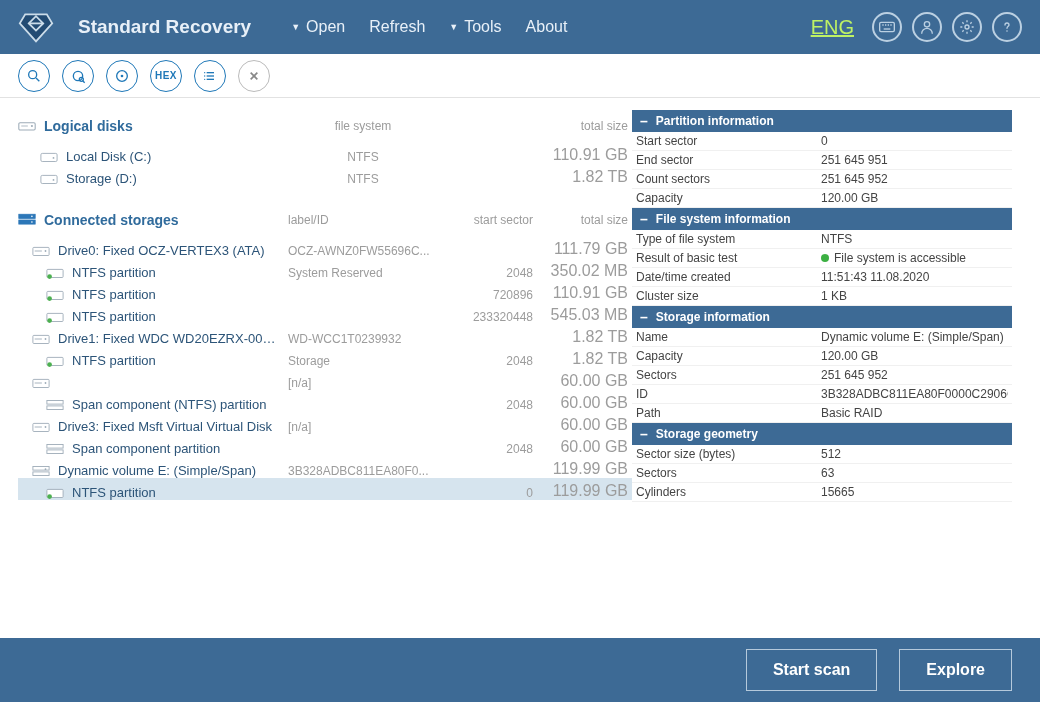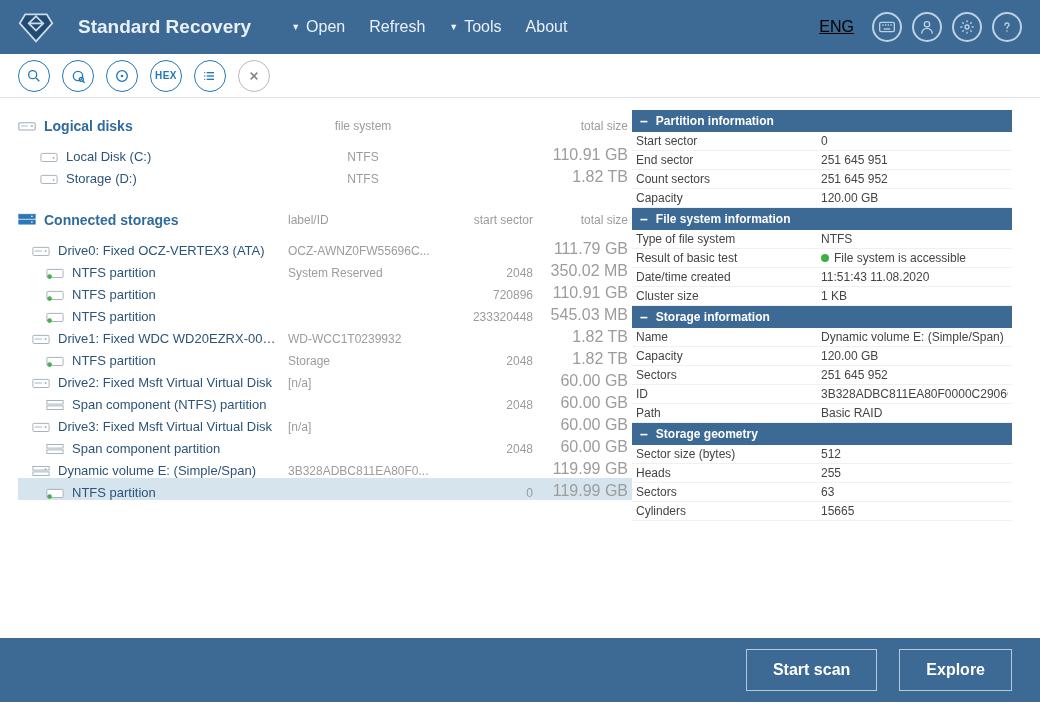--- a/index.html
+++ b/index.html
@@ -15,21 +15,21 @@
   }
   
   .topbar { height: 54px; background: var(--topbar-bg); display: flex; align-items: center; color: #fff; padding: 0 18px; }
   .logo { display: flex; align-items: center; gap: 24px; margin-right: 40px; }
   .logo-icon { width: 36px; height: 36px; }
   .logo-text { font-size: 19px; font-weight: 600; color: #E8F0F8; }
   .menu { display: flex; align-items: center; gap: 24px; }
   .menu-item { display:flex; align-items:center; gap:6px; font-size: 16px; color: #E8F0F8; cursor: pointer; }
   .menu-item .caret { font-size: 9px; color: #E8F0F8; }
   .topbar-spacer { flex: 1; }
-  .lang { font-size: 16px; color: #000000; margin-right: 18px; cursor:pointer;text-decoration:underline; }
+  .lang { font-size: 20px; color: #bef264; margin-right: 18px; cursor:pointer;text-decoration:underline; }
   .circ-btns { display:flex; gap: 10px; }
   .circ-btn { width:30px; height:30px; border:2px solid #BBD0E2; border-radius:50%; display:flex; align-items:center; justify-content:center; color:#BBD0E2; cursor:pointer; }
   .circ-btn svg { width:16px; height:16px; }
 
   
   .toolbar { height: 44px; display:flex; align-items:center; gap:12px; padding: 0 18px; border-bottom: 1px solid #E2E2E2; }
   .tool-btn { width:32px; height:32px; border:1.5px solid var(--accent-blue); border-radius:50%; display:flex; align-items:center; justify-content:center; cursor:pointer; position:relative; }
   .tool-btn svg { width:16px; height:16px; }
   .tool-btn.hex { font-size:10px; font-weight:700; color: var(--accent-blue); letter-spacing:0.5px; }
   .tool-btn.x { border-color:#BBB; color:#888; }
@@ -300,21 +300,20 @@
     <div class="col-3">2048</div>
     <div class="col-4">1.82 TB</div>
   </div>
         <div class="col-row data">
     <div class="col-1" style="padding-left:14px">
             <svg class="disk-ic" viewBox="0 0 20 14">
               <rect x="1" y="3" width="18" height="9" rx="1" fill="#fff" stroke="#9eacb8" stroke-width="1"></rect>
               <circle cx="15" cy="7" r="1" fill="#9eacb8"></circle>
               <line x1="3" y1="7" x2="11" y2="7" stroke="#9eacb8"></line>
             </svg>
-            <span style="white-space:nowrap;overflow:hidden;text-overflow:ellipsis;max-width:225px;display:inline-block">Drive2: Fixed Msft Virtual Virtual Disk</span>
           </div>
     <div class="col-2">[n/a]</div>
     <div class="col-3"></div>
     <div class="col-4">60.00 GB</div>
   </div>
         <div class="col-row data">
     <div class="col-1" style="padding-left:28px">
             <svg class="disk-ic" viewBox="0 0 20 14">
               <rect x="1" y="2" width="18" height="4" fill="#fff" stroke="#9eacb8"></rect>
               <rect x="1" y="8" width="18" height="4" fill="#fff" stroke="#9eacb8"></rect>
@@ -445,24 +444,20 @@
     </div>
         <div class="info-section-hdr">
           <span class="info-minus">–</span>
           <span>Storage geometry</span>
         </div>
         <div class="info-row">
       <div class="info-key">Sector size (bytes)</div>
       <div class="info-val">512</div>
     </div>
         <div class="info-row">
-      <div class="info-key">Heads</div>
-      <div class="info-val">255</div>
-    </div>
-        <div class="info-row">
       <div class="info-key">Sectors</div>
       <div class="info-val">63</div>
     </div>
         <div class="info-row">
       <div class="info-key">Cylinders</div>
       <div class="info-val">15665</div>
     </div>
       </div>
   </div>
 </div>

